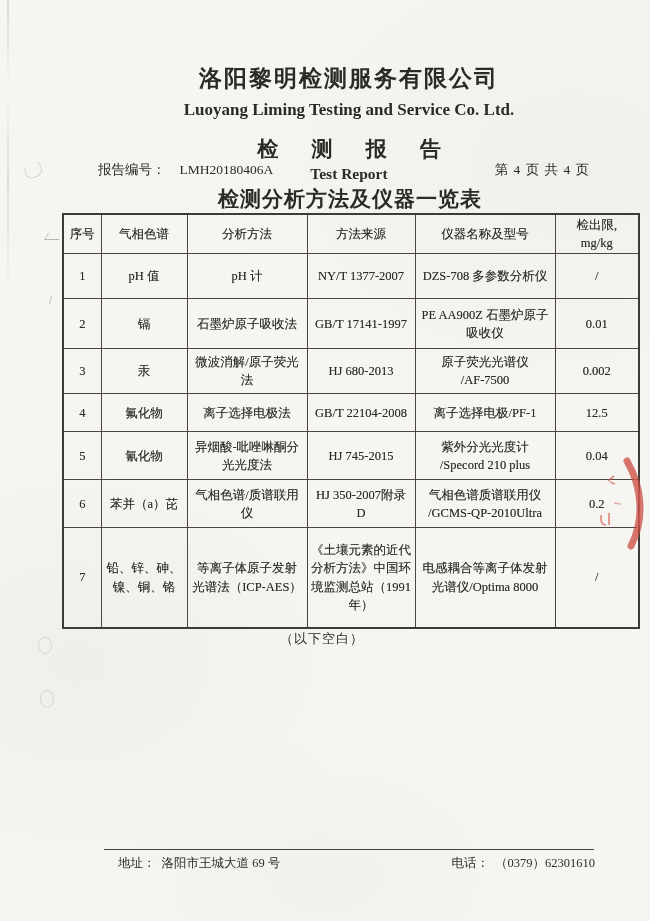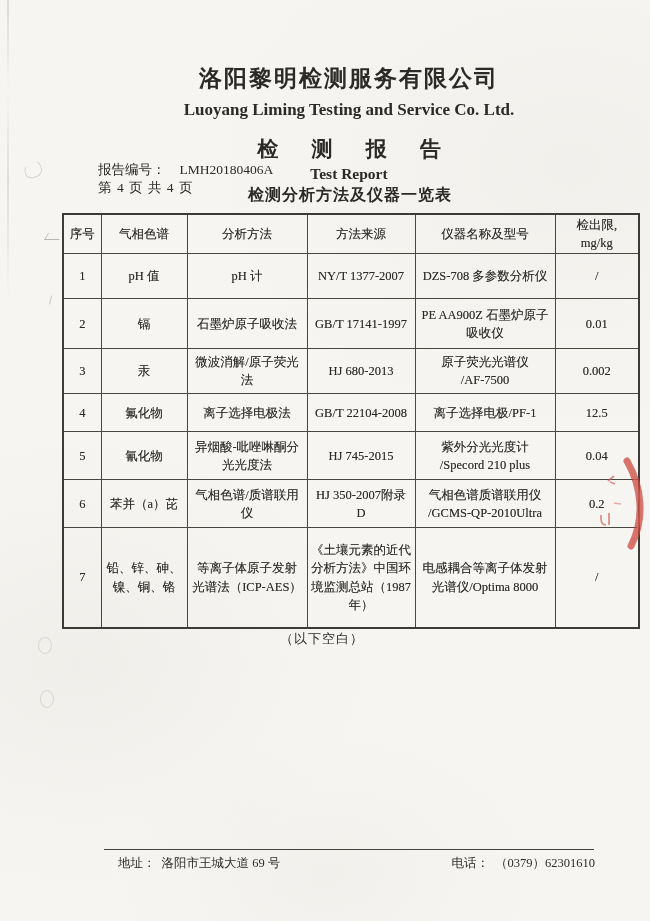--- a/index.html
+++ b/index.html
@@ -15,24 +15,24 @@
       radial-gradient(ellipse 420px 320px at 12% 72%, rgba(120,118,110,.05), transparent 70%),
       radial-gradient(ellipse 520px 380px at 88% 18%, rgba(120,118,110,.04), transparent 70%),
       radial-gradient(ellipse 300px 200px at 50% 95%, rgba(120,118,110,.04), transparent 70%),
       #f6f5f1;
   }
   .doc-header{position:absolute;top:64px;left:0;right:0;text-align:center;padding-left:48px;}
   .company-cn{font-size:23px;font-weight:bold;letter-spacing:2px;line-height:30px;}
   .company-en{font-size:17px;font-weight:bold;line-height:25px;margin-top:3px;}
   .report-title-cn{font-size:21px;font-weight:bold;letter-spacing:14px;line-height:28px;margin-top:13px;text-indent:14px;}
   .report-title-en{font-size:15.5px;font-weight:bold;line-height:21px;}
-  .meta-row{position:absolute;top:161px;left:98px;right:60px;display:flex;justify-content:space-between;font-size:13.5px;flex-direction:column;}
+  .meta-row{position:absolute;top:161px;left:98px;right:60px;display:flex;justify-content:space-between;font-size:13.5px;}
   .report-no-value{margin-left:14px;}
   .page-indicator{letter-spacing:1px;}
-  .table-title{position:absolute;top:185px;left:62px;width:576px;text-align:center;font-size:16px;font-weight:bold;letter-spacing:1px;}
+  .table-title{position:absolute;top:185px;left:62px;width:576px;text-align:center;font-size:21px;font-weight:bold;letter-spacing:1px;}
   table.methods-table{
     position:absolute;top:213px;left:62px;width:576px;
     border-collapse:collapse;table-layout:fixed;
     border:2px solid #3d3b37;
     font-size:12.5px;
   }
   .methods-table th,.methods-table td{
     border:1.2px solid #4a4743;
     text-align:center;vertical-align:middle;
     padding:1px 2px;
@@ -170,21 +170,21 @@
         <td>0.2</td>
       </tr>
       <tr>
         <td>7</td>
         <td>铅、锌、砷、
 镍、铜、铬</td>
         <td>等离子体原子发射
 光谱法（ICP-AES）</td>
         <td>《土壤元素的近代
 分析方法》中国环
-境监测总站（1987
+境监测总站（1991
 年）</td>
         <td>电感耦合等离子体发射
 光谱仪/Optima 8000</td>
         <td>/</td>
       </tr>
     </tbody>
   </table>
 
   <div class="below-blank">（以下空白）</div>
 

